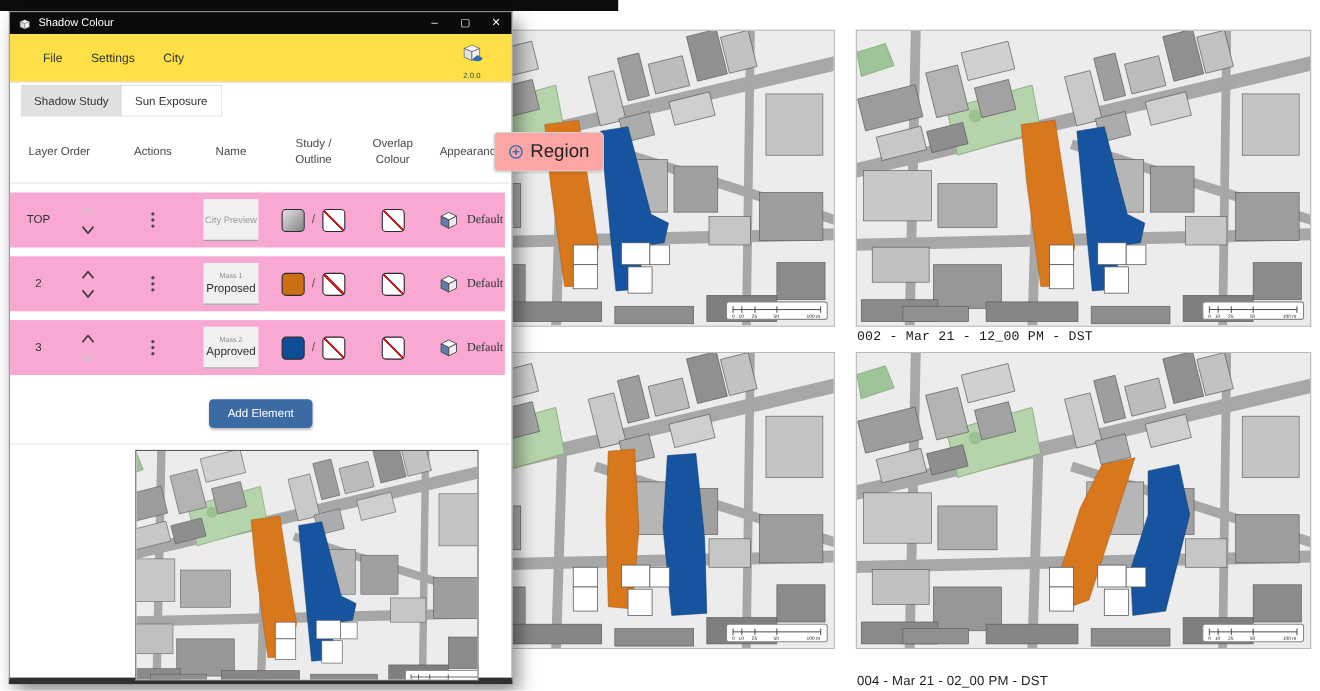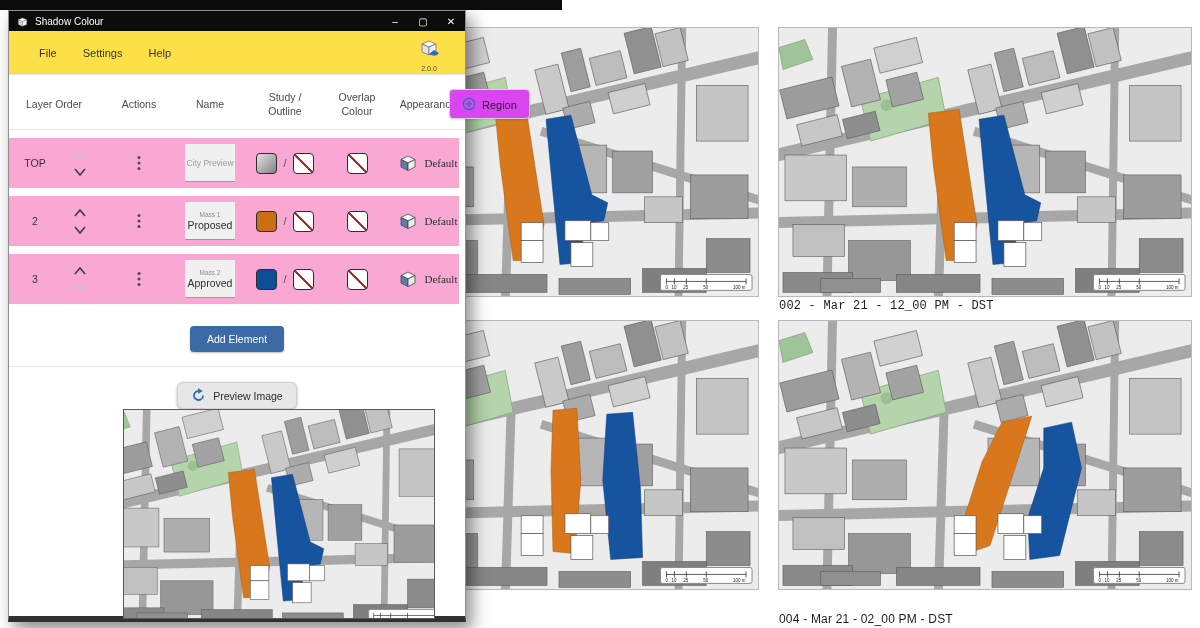--- a/index.html
+++ b/index.html
@@ -40,22 +40,22 @@
   .chev.dis{color:#c6c6c6;}
   .namefield{width:50px;height:38px;background:#f0f0f0;border-bottom:1px solid #9a9a9a;display:flex;flex-direction:column;align-items:center;justify-content:center;overflow:hidden;}
   .namefield .flabel{font-size:6.5px;color:#8d8d8d;line-height:1.4;white-space:nowrap;}
   .namefield .fval{font-size:10.5px;color:#2e2e2e;white-space:nowrap;}
   .namefield .fval.ph{font-size:8.5px;color:#9b9b9b;}
   .swatch{width:21px;height:21px;border:1.5px solid #2d2d2d;border-radius:4px;}
   .swatch.none{background:linear-gradient(45deg,#fff 46%,#c22525 46%,#c22525 54%,#fff 54%);}
   .slash{font-size:11px;color:#555;margin:0 6px;}
   .defwrap{display:flex;align-items:center;gap:8px;}
   .deftxt{font-size:11px;color:#2e2e2e;font-family:Liberation Serif, serif;}
-  .regionbtn{display:flex;align-items:flex-end;gap:6px;background:#d946ef;border:1px solid #d4d4d4;border-radius:4px;
-             padding:7px 12px;font-size:11px;color:#222;box-shadow:0 1px 2px rgba(0,0,0,.12);justify-self:start;margin-left:-22px;}
+  .regionbtn{display:flex;align-items:center;gap:6px;background:#fca5a5;border:1px solid #d4d4d4;border-radius:4px;
+             padding:7px 12px;font-size:17px;color:#222;box-shadow:0 1px 2px rgba(0,0,0,.12);justify-self:start;margin-left:-22px;}
   .addbtn{display:block;margin:22px auto 0 auto;background:#3b6aa4;color:#fff;border:none;border-radius:4px;
           padding:7px 17px;font-size:10.5px;box-shadow:0 1px 2px rgba(0,0,0,.25);}
   .hr{height:1px;background:#e7e7e7;margin-top:14px;}
   .prevbtn{display:flex;align-items:center;gap:7px;margin:15px auto 0 auto;background:#e7e7e7;border:1px solid #d0d0d0;
            border-radius:6px;padding:5px 13px;font-size:10.5px;color:#2c2c2c;box-shadow:0 1px 3px rgba(0,0,0,.3);width:max-content;}
   .preview{position:absolute;left:114px;top:398px;width:312px;height:210px;border:1px solid #5a5a5a;overflow:hidden;background:#ececec;}
   .preview svg{display:block;width:100%;height:100%;}
 </style>
 </head>
 <body>
@@ -377,32 +377,36 @@
       </svg>
       <span class="ttl">Shadow Colour</span>
       <span class="wbtn">–</span>
       <span class="wbtn">▢</span>
       <span class="wbtn">✕</span>
     </div>
 
     <div class="menubar">
       <span class="mi">File</span>
       <span class="mi">Settings</span>
-      <span class="mi">Help</span>
+      <span class="mi">City</span>
       <div class="logo">
         <svg width="24" height="26" viewBox="0 0 24 26">
           <polygon points="5,9 12,6 19,9 12,12" fill="#fafafa" stroke="#666" stroke-width="0.7"></polygon>
           <polygon points="5,9 12,12 12,20 5,17" fill="#e2e2e2" stroke="#666" stroke-width="0.7"></polygon>
           <polygon points="19,9 12,12 12,20 19,17" fill="#f0f0f0" stroke="#666" stroke-width="0.7"></polygon>
           <path d="M12 19 q7 4 10 -1 l-5 -3 z" fill="#2e6db4"></path>
         </svg>
         <div class="ver">2.0.0</div>
       </div>
     </div>
 
+    <div class="tabs">
+      <div class="tab active">Shadow Study</div>
+      <div class="tab inactive">Sun Exposure</div>
+    </div>
 
     <div class="grid thead">
       <div class="th" style="grid-column:1/3;">Layer Order</div>
       <div class="th">Actions</div>
       <div class="th">Name</div>
       <div class="th">Study /
 Outline</div>
       <div class="th">Overlap
 Colour</div>
       <div class="th">Appearance</div>

